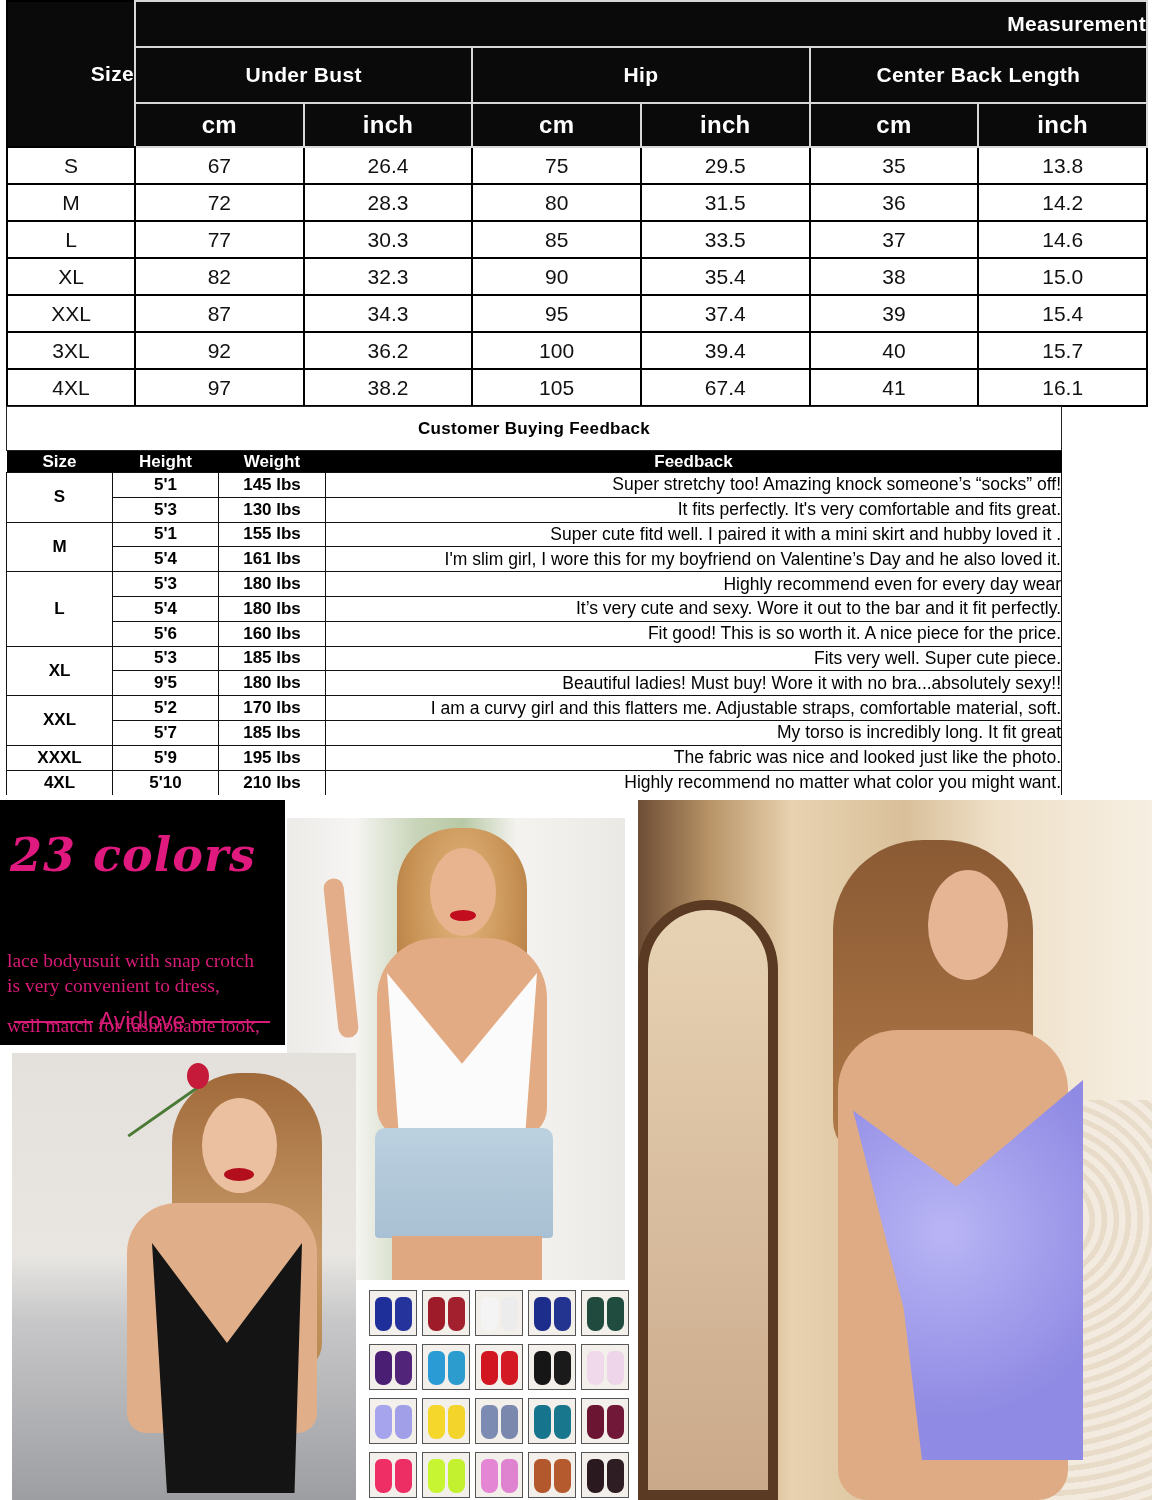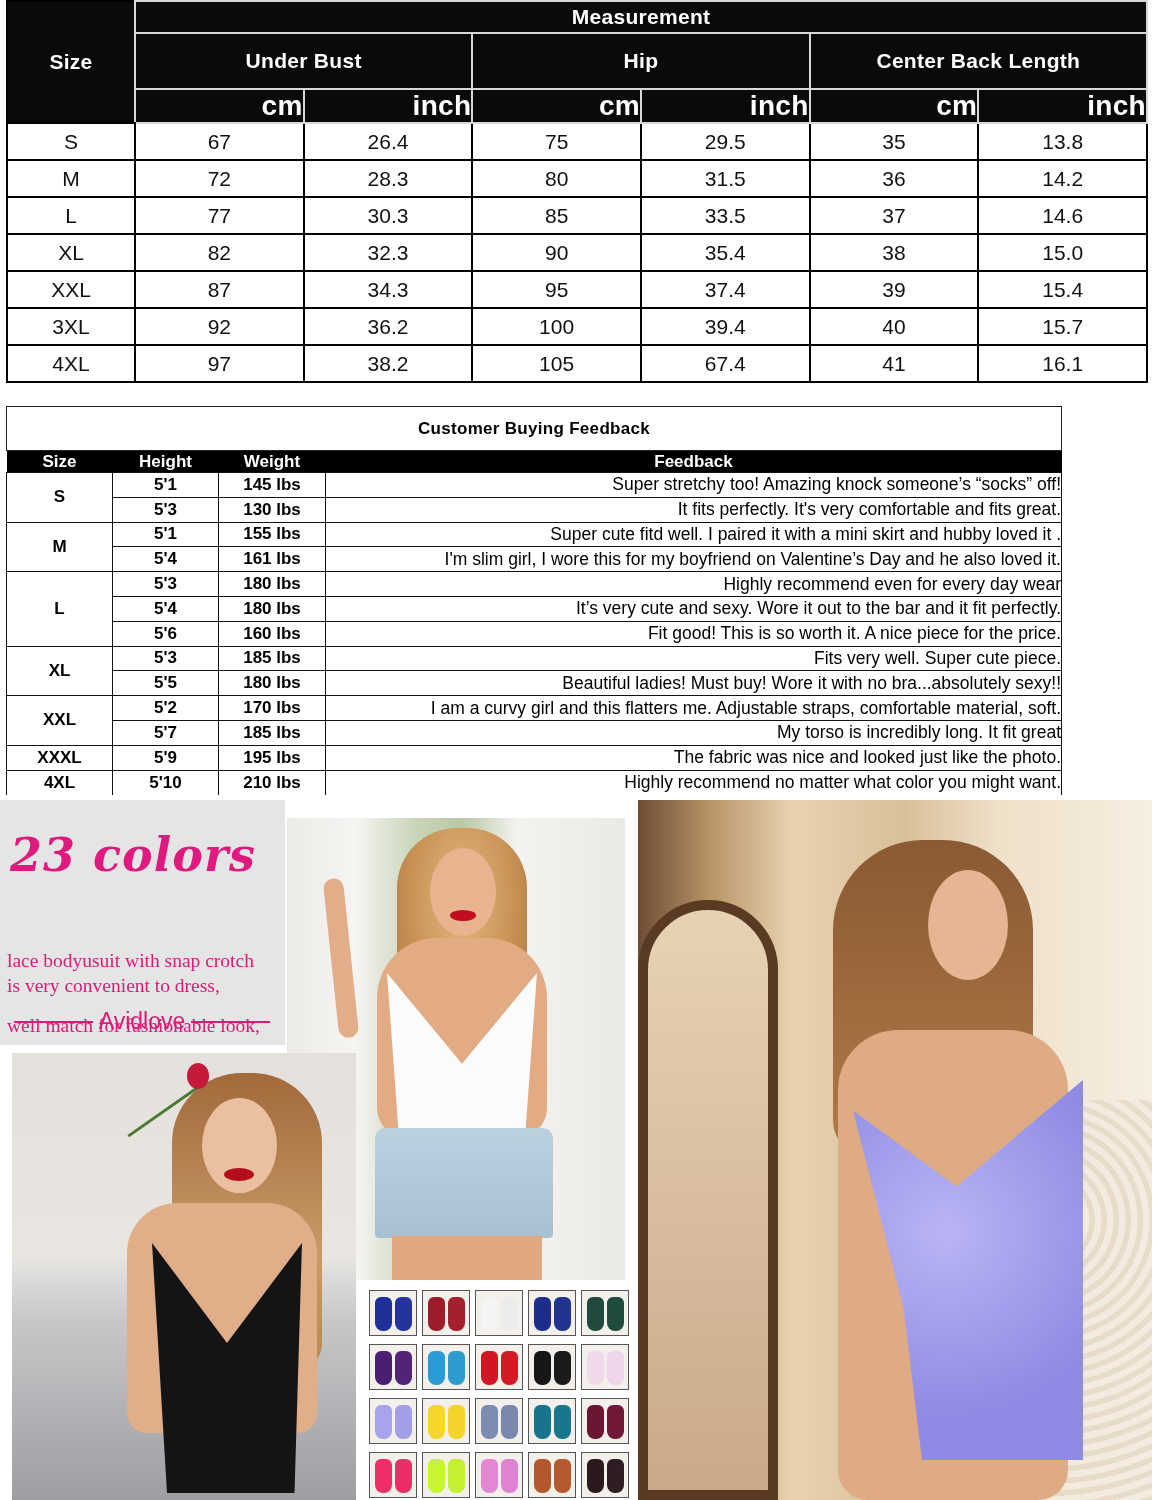--- a/index.html
+++ b/index.html
@@ -3,40 +3,40 @@
 <meta charset="utf-8">
 <style>
   * { box-sizing: border-box; margin: 0; padding: 0; }
   html, body { width: 1154px; height: 1500px; background: #ffffff; overflow: hidden; }
   body { position: relative; font-family: "Liberation Sans", sans-serif; color: #000; }
 
   
   #measure { position: absolute; left: 6px; top: 0; width: 1142px; border-collapse: collapse; table-layout: fixed; }
   #measure td, #measure th { border: 2px solid #000; text-align: center; }
   #measure th { background: #0a0a0a; color: #fff; font-weight: bold; border-color: #d8d8d8; font-size: 21px; letter-spacing: 0.3px; }
-  #measure tr.h1 th { height: 32px; }
+  #measure tr.h1 th { height: 46px; text-align: right; }
   #measure tr.h2 th { height: 56px; }
-  #measure tr.h3 th { height: 34px; font-size: 28px; text-align: right; }
+  #measure tr.h3 th { height: 44px; font-size: 24px; }
   #measure th.size-h { border-color: #000 #d8d8d8 #000 #000; }
   #measure td { height: 37px; font-size: 21px; color: #111; }
   #measure col.c0 { width: 128px; }
 
   
   #feedback { position: absolute; left: 6px; top: 406px; width: 1056px; border-collapse: collapse; table-layout: fixed; }
   #feedback td, #feedback th { border: 1.5px solid #111; }
   #feedback .title-row td { height: 44px; text-align: center; font-weight: bold; font-size: 17px; letter-spacing: 0.3px; border: 1.5px solid #222; }
   #feedback .head-row th { background: #000; color: #fff; height: 22px; font-size: 17px; font-weight: bold; border: none; }
   #feedback td.sz { text-align: center; font-weight: bold; font-size: 17px; }
   #feedback td.ht, #feedback td.wt { text-align: center; font-weight: bold; font-size: 17px; height: 24.8px; }
   #feedback td.fb { text-align: right; font-size: 17.5px; padding-left: 3px; white-space: nowrap; overflow: hidden; }
   #feedback tr.last td { border-bottom: none; }
 
   
   .photo { position: absolute; overflow: hidden; }
-  #promo-text { position: absolute; left: 0; top: 800px; width: 285px; height: 245px; background: #e5e5e5; }
+  #promo-text { position: absolute; left: 0; top: 800px; width: 285px; height: 245px; background: #000000; }
   #colors-title { position: absolute; left: 10px; top: 28px; font-family: "DejaVu Serif", serif; font-style: italic; font-weight: bold; font-size: 46px; color: #e0197f; letter-spacing: 1px; }
   .promo-line { position: absolute; left: 7px; font-family: "Liberation Serif", serif; font-size: 19.5px; color: #d81b77; white-space: nowrap; margin-top: 44px; }
   #brand-row { position: absolute; left: 14px; top: 208px; width: 256px; display: flex; align-items: center; }
   #brand-row .rule { flex: 1; height: 2px; background: #d81b77; }
   #brand-name { font-family: "Liberation Sans", sans-serif; font-size: 23px; color: #d81b77; padding: 0 6px; }
 
   
   #photo-white { left: 287px; top: 818px; width: 338px; height: 462px;
     background: linear-gradient(90deg, #ecebe8 0%, #f6f5f3 20%, #c9d5b9 38%, #b8c9a5 52%, #f4f3f0 68%, #ebe9e5 100%); }
   #photo-white .hair { position:absolute; left:110px; top:10px; width:130px; height:210px; border-radius:60px 60px 40px 40px; background: radial-gradient(ellipse at 50% 35%, #e3b77f 0%, #c99356 55%, #a8723c 100%); }
@@ -232,21 +232,21 @@
         <td class="wt">160 lbs</td>
         <td class="fb">Fit good! This is so worth it. A nice piece for the price.</td>
       </tr>
       <tr>
         <td class="sz" rowspan="2">XL</td>
         <td class="ht">5'3</td>
         <td class="wt">185 lbs</td>
         <td class="fb">Fits very well. Super cute piece.</td>
       </tr>
       <tr>
-        <td class="ht">5'5</td>
+        <td class="ht">9'5</td>
         <td class="wt">180 lbs</td>
         <td class="fb">Beautiful ladies! Must buy! Wore it with no bra...absolutely sexy!!</td>
       </tr>
       <tr>
         <td class="sz" rowspan="2">XXL</td>
         <td class="ht">5'2</td>
         <td class="wt">170 lbs</td>
         <td class="fb">I am a curvy girl and this flatters me. Adjustable straps, comfortable material, soft.</td>
       </tr>
       <tr>

